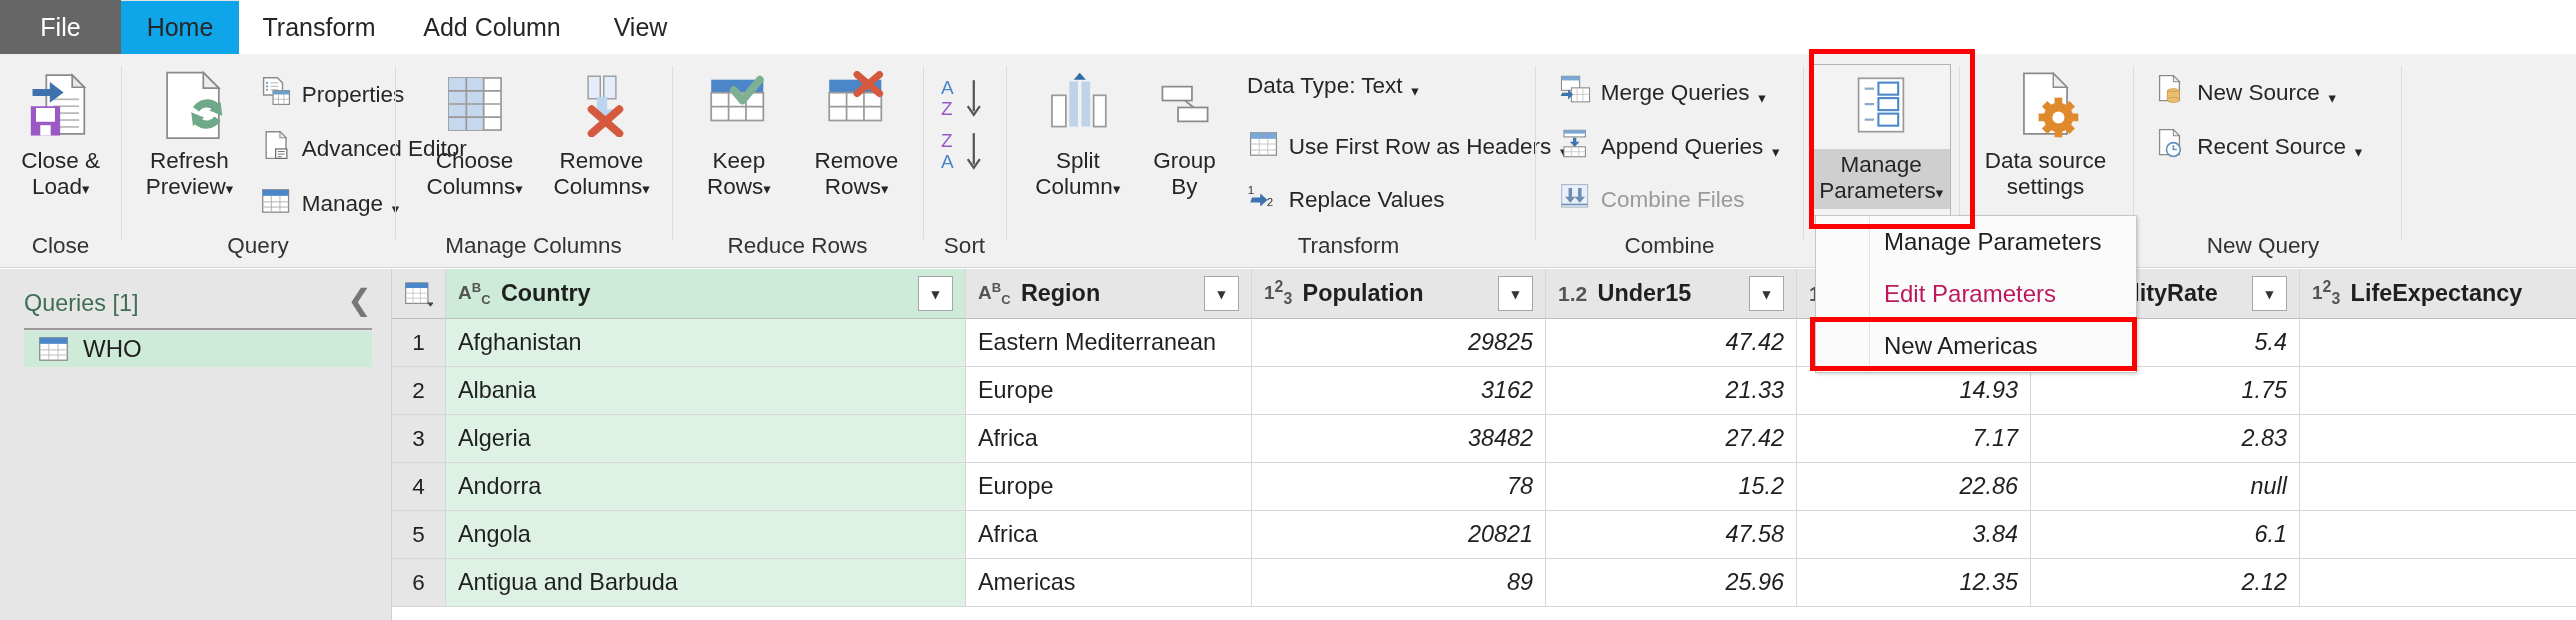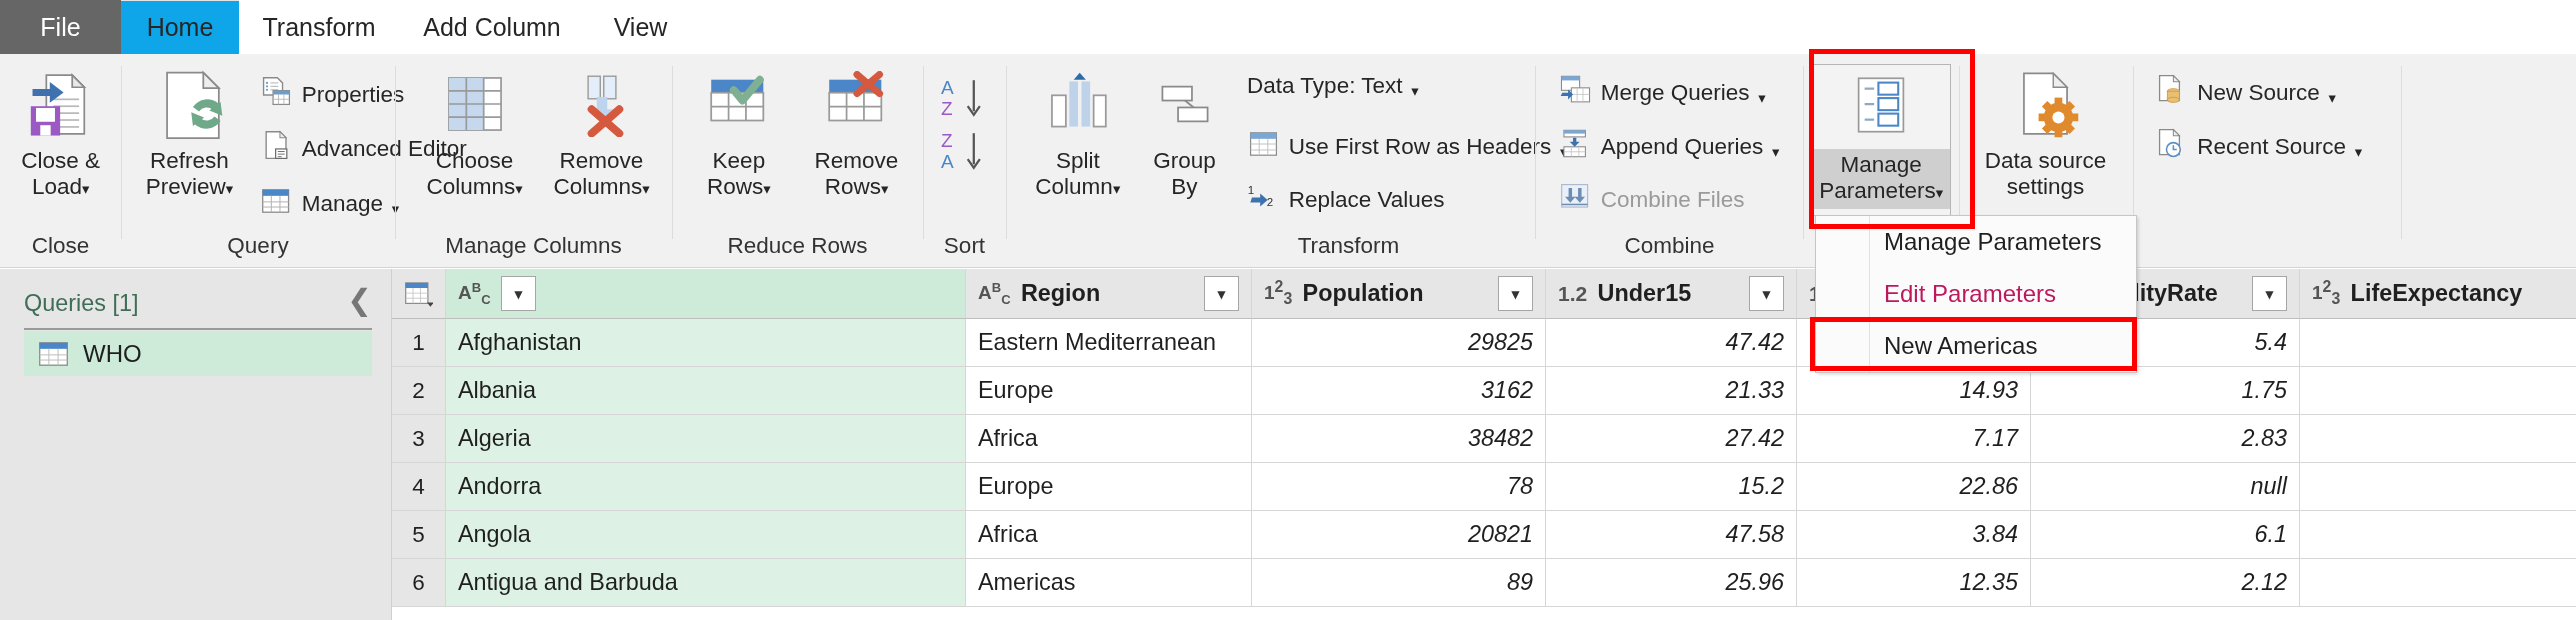--- a/index.html
+++ b/index.html
@@ -91,21 +91,21 @@
   .qtitle {
     position:absolute; top:21px; left:24px; font-size:23.4px; color:#3f6d55;
     white-space:nowrap;
   }
   .qcollapse {
     position:absolute; top:15.6px; right:19px; font-size:29.4px; color:#777;
     cursor:pointer; line-height:1;
   }
   .qrule { position:absolute; top:59px; left:24px; right:19px; height:1.7px; background:#9a9a9a; }
   .qitem {
-    position:absolute; top:62px; left:24px; right:19px; height:45px;
+    position:absolute; top:62px; left:24px; right:19px; height:36px;
     background:#cdebd8; display:flex; align-items:center; gap:14px;
     padding-left:14px; cursor:pointer;
   }
   .qitem .lbl { font-size:24px; color:#1f1f1f; }
 
   
   .grid {
     position:absolute; top:269px; left:392px; right:0; bottom:0;
     background:#ffffff; overflow:hidden;
   }
@@ -556,20 +556,21 @@
           <svg width="33" height="31" viewBox="0 0 38 36">
             <path d="M4 2 h16 l7 7 v22 h-23 z" fill="#fff" stroke="#8a8a8a" stroke-width="1.5"></path>
             <path d="M20 2 l7 7 h-7 z" fill="#eee" stroke="#8a8a8a" stroke-width="1.2"></path>
             <circle cx="20" cy="25" r="8" fill="#fff" stroke="#5d8fc0" stroke-width="1.8"></circle>
             <path d="M20 20 v5 h4" fill="none" stroke="#5d8fc0" stroke-width="1.8"></path>
           </svg>
         </span>
         <span>Recent Source</span>
         <span class="caret">▾</span>
       </div>
+      <div class="glabel" style="left:0;width:260px;">New Query</div>
     </div>
 
     <div class="rgroup" style="left:2401px;width:175px;">
       <div class="sep"></div>
     </div>
   </div>
 
   <div class="menu" id="param-menu" style="left:1815px;top:215px;width:322px;">
     <div class="gutter"></div>
     <div class="menuitem">
@@ -617,20 +618,21 @@
               <line x1="10.6" y1="8" x2="10.6" y2="26"></line>
               <line x1="19.3" y1="8" x2="19.3" y2="26"></line>
               <line x1="2" y1="14" x2="28" y2="14"></line>
               <line x1="2" y1="20" x2="28" y2="20"></line>
             </g>
             <path d="M27 25 l4 5 4 -5 z" fill="#444"></path>
           </svg>
         </div>
         <div class="cell hcell sel" style="width:520px;">
           <span class="abc">A<sup>B</sup><sub>C</sub></span>
+          <span class="nm">Country</span>
           <span class="filtbtn">▾</span>
         </div>
         <div class="cell hcell" style="width:286px;">
           <span class="abc">A<sup>B</sup><sub>C</sub></span>
           <span class="nm">Region</span>
           <span class="filtbtn">▾</span>
         </div>
         <div class="cell hcell" style="width:294px;">
           <span class="n123">1<sup>2</sup><sub>3</sub></span>
           <span class="nm">Population</span>

